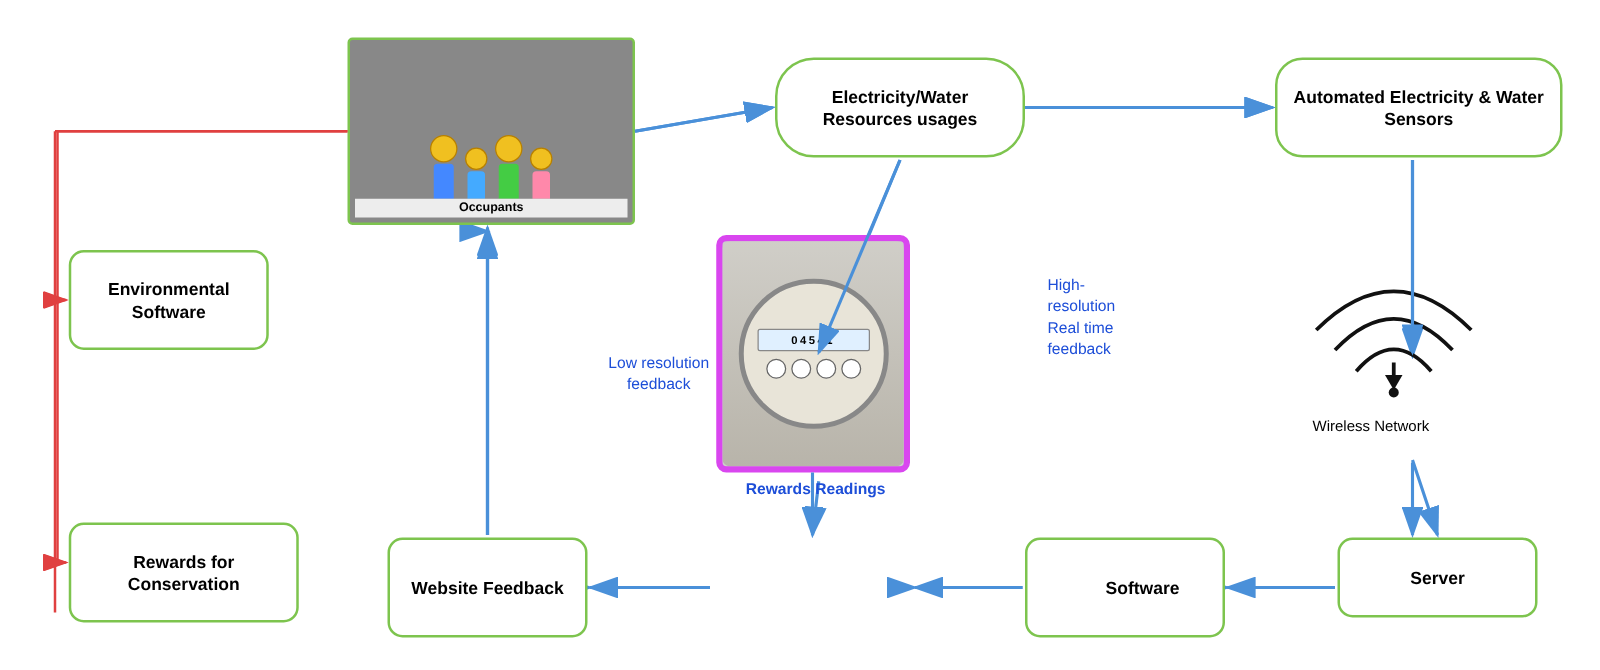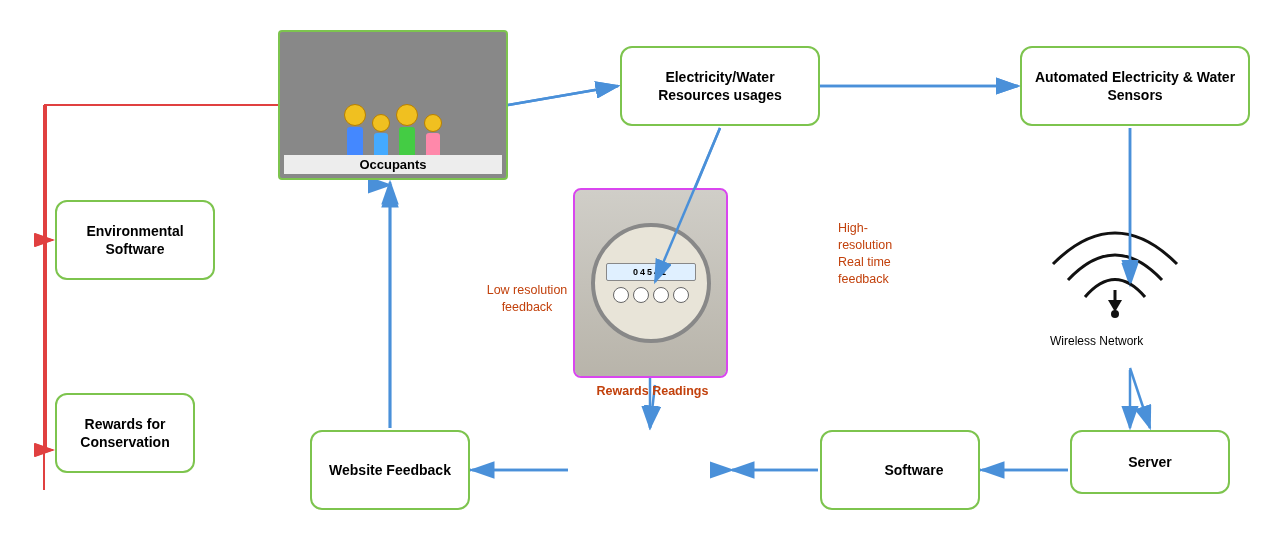--- a/index.html
+++ b/index.html
@@ -66,32 +66,32 @@
       display: flex;
       flex-direction: column;
       align-items: flex-start;
       justify-content: center;
     }
 
     
     .meter-box {
       position: absolute;
       background: #ccc;
-      border: 2px solid #d946ef;
+      border: 5px solid #d946ef;
       display: flex;
       flex-direction: column;
       align-items: center;
       justify-content: center;
       overflow: hidden;
     }
 
     .feedback-label {
       position: absolute;
       font-size: 12.5px;
-      color: #c2410c;
+      color: #1d4ed8;
       text-align: center;
       line-height: 1.35;
     }
   </style>
 </head>
 <body>
 
 <div class="diagram-container">
 
   <svg class="arrows-svg">
@@ -201,38 +201,38 @@
       <div style="display:flex;flex-direction:column;align-items:center;">
         <div style="width:22px;height:22px;background:#f0c020;border-radius:50%;border:1.5px solid #b88000;"></div>
         <div style="width:16px;height:28px;background:#44cc44;border-radius:3px 3px 0 0;margin-top:1px;"></div>
       </div>
 
       <div style="display:flex;flex-direction:column;align-items:center;">
         <div style="width:18px;height:18px;background:#f0c020;border-radius:50%;border:1.5px solid #b88000;"></div>
         <div style="width:14px;height:22px;background:#ff88aa;border-radius:3px 3px 0 0;margin-top:1px;"></div>
       </div>
     </div>
-    <div style="background:rgba(255,255,255,0.85); width:100%; text-align:center; padding:2px 0; font-weight:bold; font-size:13px; color:#000;">Occupants</div>
-  </div>
-
-  <div class="box" style="left:620px; top:46px; width:200px; height:80px;">
+    <div style="background:rgba(255,255,255,0.85); width:100%; text-align:center; padding:2px 0; font-weight:bold; font-size:10px; color:#000;">Occupants</div>
+  </div>
+
+  <div class="box" style="left:620px; top:46px; width:200px; height:80px;border-radius:31px;">
     <span>Electricity/Water<br>Resources usages</span>
   </div>
 
-  <div class="box" style="left:1020px; top:46px; width:230px; height:80px;">
+  <div class="box" style="left:1020px; top:46px; width:230px; height:80px;border-radius:22px;">
     <span>Automated Electricity
 &amp; Water Sensors</span>
   </div>
 
   <div class="box" style="left:55px; top:200px; width:160px; height:80px;">
     <span>Environmental
 Software</span>
   </div>
 
-  <div class="box" style="left:55px; top:393px; width:140px; height:80px;">
+  <div class="box" style="left:55px; top:418px; width:184px; height:80px;">
     <span>Rewards for
 Conservation</span>
   </div>
 
   <div class="meter-box" style="left:573px; top:188px; width:155px; height:190px; border-radius:8px;">
 
     <div style="width:100%;height:100%;background:linear-gradient(180deg,#d0cec8 0%,#b8b4aa 100%);display:flex;flex-direction:column;align-items:center;justify-content:center;border-radius:6px;">
 
       <div style="width:120px;height:120px;background:#e8e4d8;border-radius:50%;border:4px solid #888;display:flex;align-items:center;justify-content:center;flex-direction:column;">
         <div style="width:90px;height:18px;background:#e0f0ff;border:1px solid #888;border-radius:2px;margin-bottom:6px;display:flex;align-items:center;justify-content:center;">

